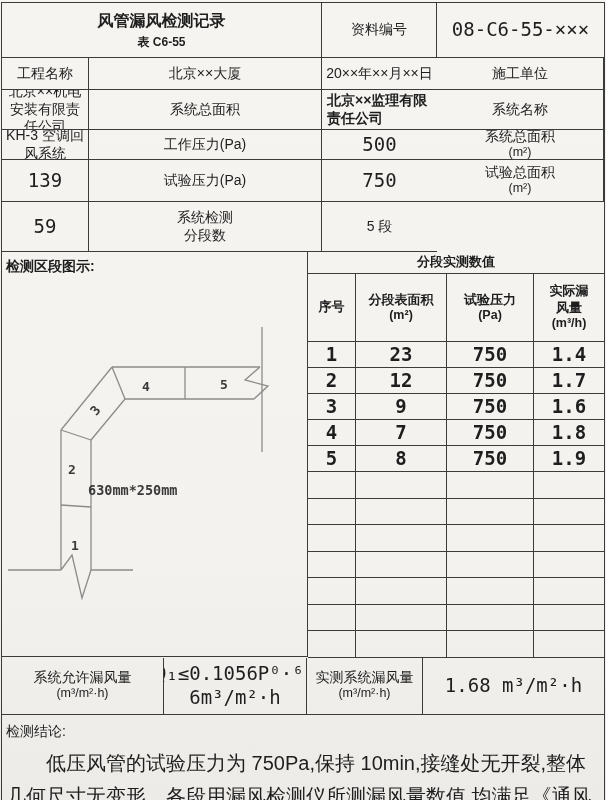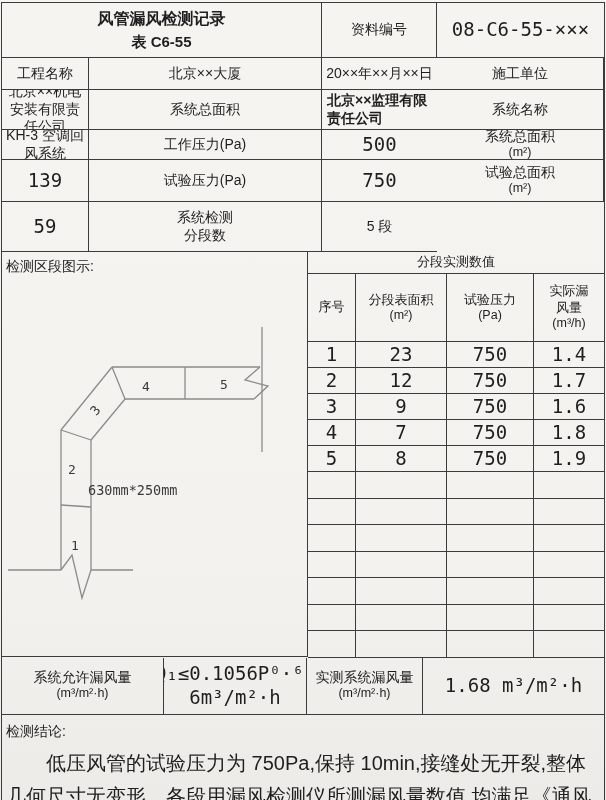--- a/index.html
+++ b/index.html
@@ -15,40 +15,40 @@
     position:absolute;left:0;top:0;width:606px;height:800px;
     background:linear-gradient(180deg,#f5f4f1 0%,#f3f2ef 70%,#ecebe8 100%);
   }
   .form{
     position:absolute;left:1px;top:2px;width:602px;
     border:1px solid #3b3b3b;
     background:transparent;
   }
   .grid{display:grid;}
   #sec1{grid-template-columns:87px 233px 115px 1fr;grid-template-rows:55px 32px 40px 30px 42px 50px;}
-  #sec2{grid-template-columns:306px 1fr;}
+  #sec2{grid-template-columns:306px 1fr;font-weight:bold;}
   #segtable{display:grid;grid-template-columns:48px 91px 87px 1fr;grid-template-rows:22px 68px repeat(5,26px) repeat(7,26.5px);}
   #sec3{grid-template-columns:162px 143px 116px 1fr;grid-template-rows:57px;}
   .c{
     border-right:1px solid #3b3b3b;
     border-bottom:1px solid #3b3b3b;
     display:flex;align-items:center;justify-content:center;
     font-size:14px;line-height:1.25;
     box-sizing:border-box;
     text-align:center;
     padding:1px 2px;
     overflow:hidden;
   }
   .nr{border-right:none;}
   .col{flex-direction:column;text-align:right;}
   .leftalign{justify-content:flex-start;text-align:left;padding-left:5px;padding-right:4px;font-weight:bold;}
   .bold{font-weight:bold;}
   .mono{font-family:"DejaVu Sans Mono","Liberation Mono",monospace;font-size:19px;}
   .title-cell{font-size:16px;}
-  .title-cell .l2{font-size:15px;margin-top:4px;}
+  .title-cell .l2{font-size:12px;margin-top:4px;}
   .small{font-size:13px;}
   .sup-unit{font-size:12.5px;}
   
   .diagram-cell{
     position:relative;
     border-right:1px solid #3b3b3b;
     border-bottom:1px solid #3b3b3b;
     box-sizing:border-box;
   }
   .diagram-caption{

